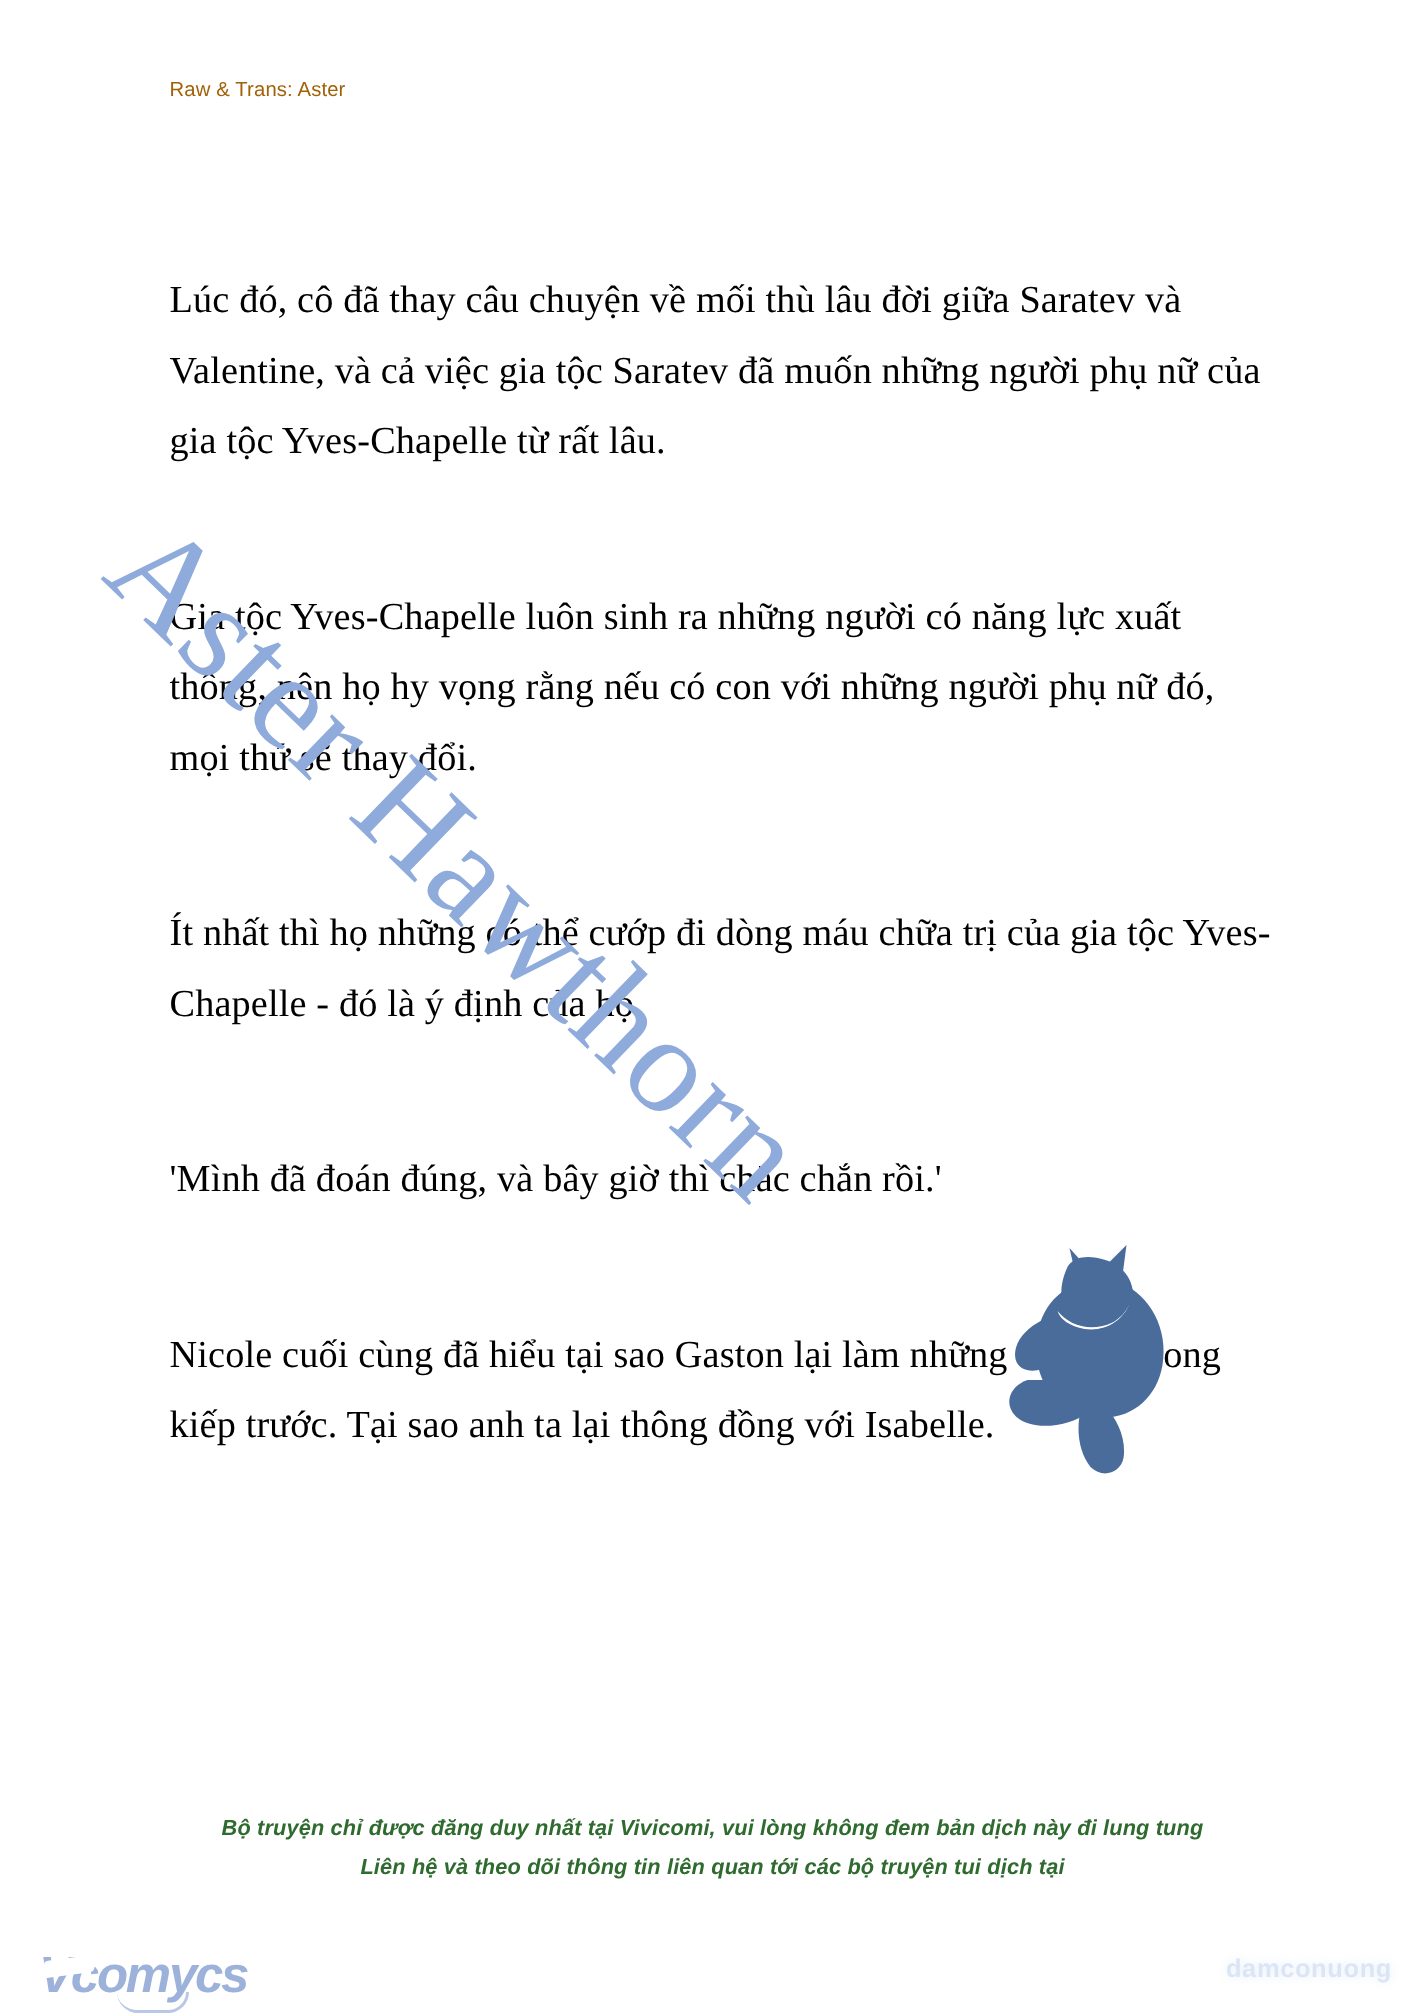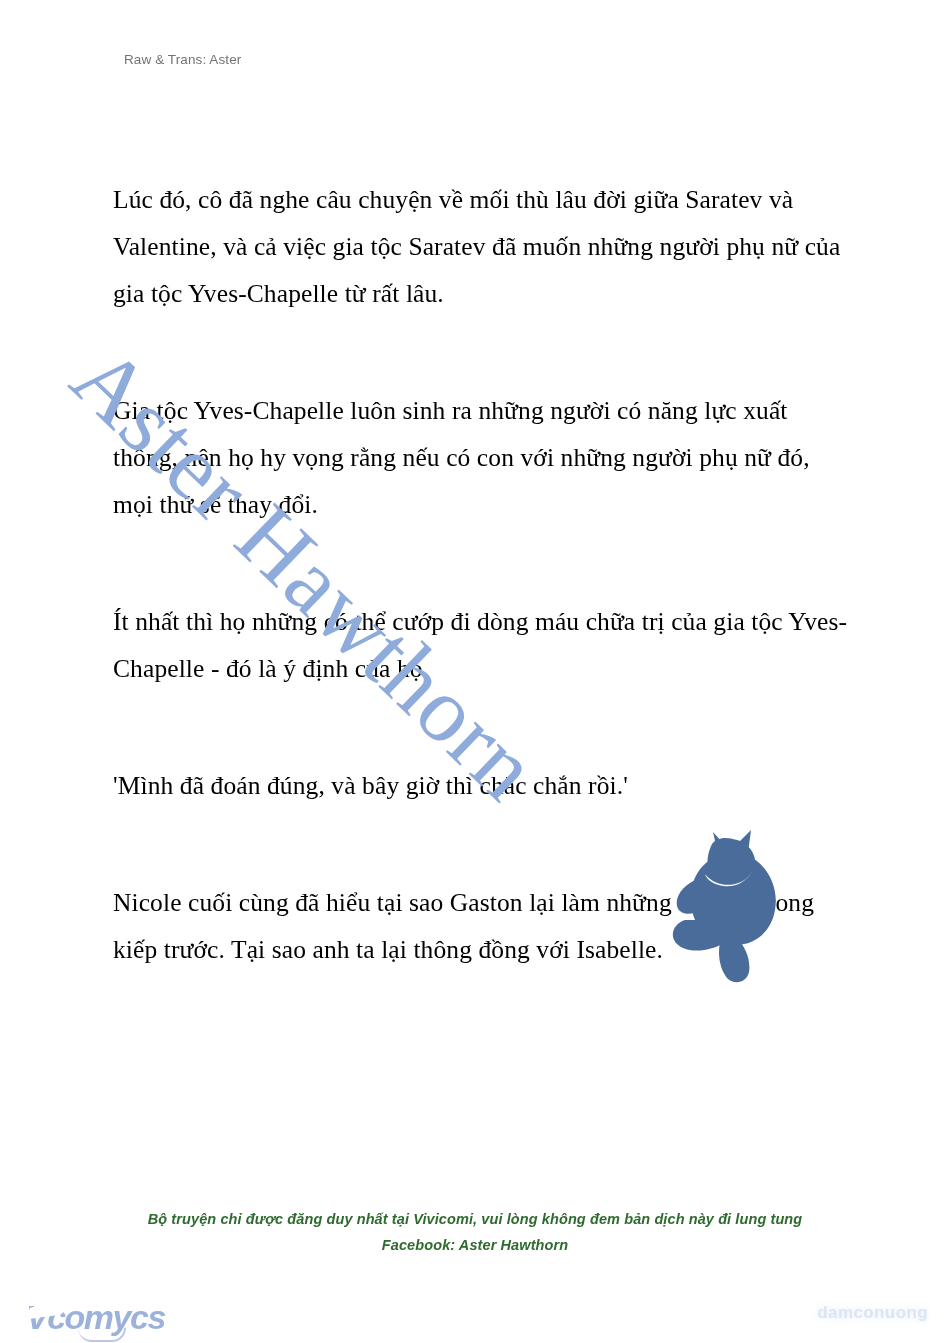--- a/index.html
+++ b/index.html
@@ -23,23 +23,22 @@
   }
 
   
   .header-line {
     position: absolute;
     left: 113px;
     top: 52px;
     font-family: "Liberation Sans", "DejaVu Sans", sans-serif;
     font-size: 13.5px;
     letter-spacing: 0.1px;
-    color: #737373;
-    white-space: nowrap;
-    margin-left: 11px;
+    color: #a16207;
+    white-space: nowrap;
   }
 
   
   .watermark {
     position: absolute;
     left: 120px;
     top: 330px;
     width: 720px;
     font-family: "Liberation Serif", "DejaVu Serif", serif;
     font-size: 92px;
@@ -163,21 +162,21 @@
 </head>
 <body>
 
 <div class="page">
 
   <div class="header-line">Raw &amp; Trans: Aster</div>
 
   <div class="watermark">Aster Hawthorn</div>
 
   <div class="body-text">
-    <p class="para gap-lg">Lúc đó, cô đã nghe câu chuyện về mối thù lâu đời giữa Saratev và Valentine, và cả việc gia tộc Saratev đã muốn những người phụ nữ của gia tộc Yves-Chapelle từ rất lâu.</p>
+    <p class="para gap-lg">Lúc đó, cô đã thay câu chuyện về mối thù lâu đời giữa Saratev và Valentine, và cả việc gia tộc Saratev đã muốn những người phụ nữ của gia tộc Yves-Chapelle từ rất lâu.</p>
     <p class="para gap-lg">Gia tộc Yves-Chapelle luôn sinh ra những người có năng lực xuất thông, nên họ hy vọng rằng nếu có con với những người phụ nữ đó, mọi thứ sẽ thay đổi.</p>
     <p class="para gap-lg">Ít nhất thì họ những có thể cướp đi dòng máu chữa trị của gia tộc Yves-Chapelle - đó là ý định của họ.</p>
     <p class="para gap-lg">'Mình đã đoán đúng, và bây giờ thì chắc chắn rồi.'</p>
     <p class="para last">Nicole cuối cùng đã hiểu tại sao Gaston lại làm những việc đó trong kiếp trước. Tại sao anh ta lại thông đồng với Isabelle.</p>
   </div>
 
   <div class="cat">
     <svg viewBox="0 0 140 165" width="140" height="165" aria-hidden="true">
 
       <path d="M62 36
@@ -221,21 +220,21 @@
       <path d="M66 118
                C 62 132, 64 148, 72 158
                C 80 166, 92 162, 94 152
                C 96 140, 90 126, 82 118
                Z" fill="#4a6c9b"></path>
     </svg>
   </div>
 
   <div class="footer-note">
     <div>Bộ truyện chỉ được đăng duy nhất tại Vivicomi, vui lòng không đem bản dịch này đi lung tung</div>
-    <div>Facebook: Aster Hawthorn</div>
+    <div>Liên hệ và theo dõi thông tin liên quan tới các bộ truyện tui dịch tại</div>
   </div>
 
   <div class="brand-logo">
     <div class="logo-text">Vcomycs</div>
     <div class="logo-swoosh"></div>
     <div class="logo-tail"></div>
   </div>
 
   <div class="site-watermark">damconuong</div>
 

